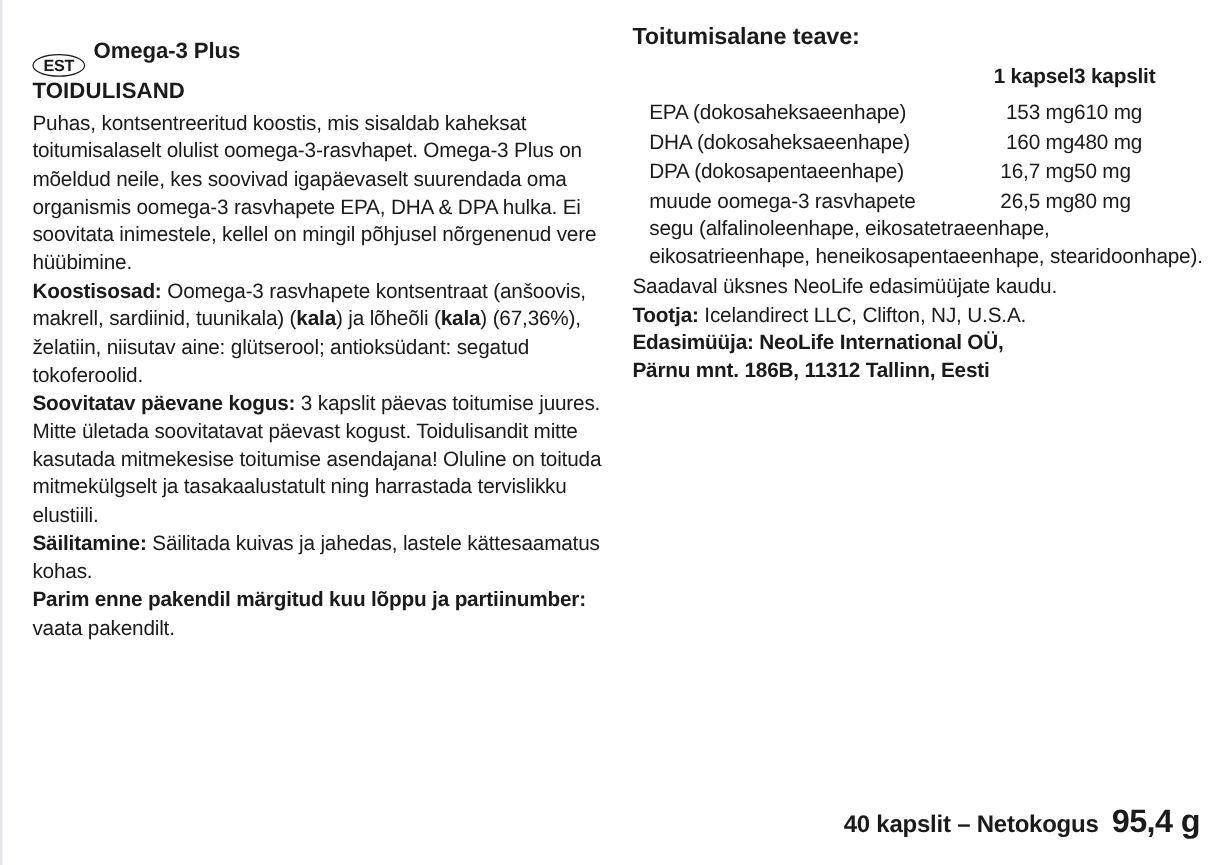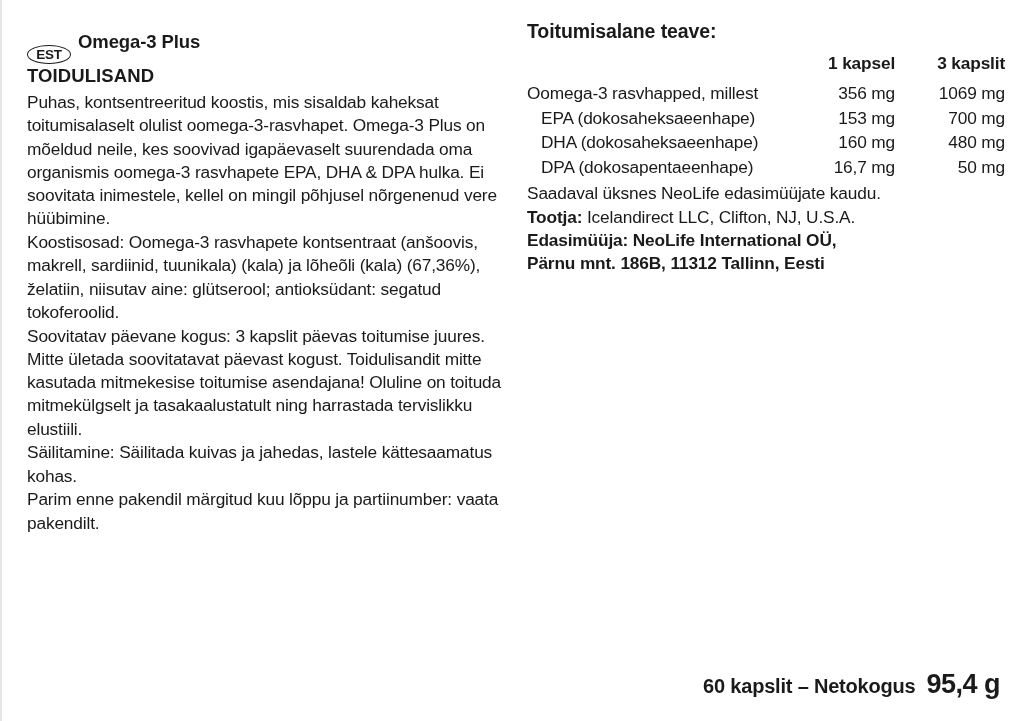--- a/index.html
+++ b/index.html
@@ -65,21 +65,21 @@
     letter-spacing: 0.1px;
     margin-bottom: 4px;
   }
 
   .para {
     font-size: 17.3px;
     line-height: 1.345;
     margin: 0 0 0.5px 0;
     letter-spacing: -0.15px;
   }
-  .para b { font-weight: normal; }
+  .para b { font-weight: bold; }
 
   .sec-head {
     font-size: 19.5px;
     font-weight: bold;
     letter-spacing: -0.1px;
     margin-bottom: 9px;
   }
 
   table.nutr {
     width: 100%;
@@ -93,21 +93,21 @@
     vertical-align: baseline;
     font-weight: normal;
   }
   table.nutr th.hdr-name { width: 54%; }
   table.nutr th.hdr-num {
     text-align: right;
     font-weight: bold;
     padding-bottom: 7px;
   }
   table.nutr th.c1, table.nutr td.c1 { width: 23%; text-align: right; }
-  table.nutr th.c2, table.nutr td.c2 { width: 23%; text-align: right; }
+  table.nutr th.c2, table.nutr td.c2 { width: 23%; text-align: left; }
   td.name { text-align: left; }
   td.name.indent { padding-left: 14px; }
 
   .note-wrap {
     font-size: 17.3px;
     line-height: 1.33;
     letter-spacing: -0.15px;
     padding-left: 14px;
     margin-top: -1px;
   }
@@ -173,50 +173,51 @@
     <table class="nutr">
       <thead>
         <tr>
           <th class="hdr-name"></th>
           <th class="hdr-num c1">1 kapsel</th>
           <th class="hdr-num c2">3 kapslit</th>
         </tr>
       </thead>
       <tbody id="nutr-body">
           <tr>
-            <td class="name">Oomega-3 rasvhapped, millest</td>
-            <td class="c1">356 mg</td>
-            <td class="c2">1069 mg</td>
-          </tr>
-          <tr>
             <td class="name indent">EPA (dokosaheksaeenhape)</td>
             <td class="c1">153 mg</td>
-            <td class="c2">700 mg</td>
+            <td class="c2">610 mg</td>
           </tr>
           <tr>
             <td class="name indent">DHA (dokosaheksaeenhape)</td>
             <td class="c1">160 mg</td>
             <td class="c2">480 mg</td>
           </tr>
           <tr>
             <td class="name indent">DPA (dokosapentaeenhape)</td>
             <td class="c1">16,7 mg</td>
             <td class="c2">50 mg</td>
           </tr>
+          <tr>
+            <td class="name indent">muude oomega-3 rasvhapete</td>
+            <td class="c1">26,5 mg</td>
+            <td class="c2">80 mg</td>
+          </tr>
         </tbody>
     </table>
 
+    <div class="note-wrap">segu (alfalinoleenhape, eikosatetraeenhape, eikosatrieenhape, heneikosapentaeenhape, stearidoonhape).</div>
 
     <p class="rline" style="margin-top:2px;">Saadaval üksnes NeoLife edasimüüjate kaudu.</p>
 
     <p class="rline"><b>Tootja:</b><span> Icelandirect LLC, Clifton, NJ, U.S.A.</span></p>
 
     <p class="rline all-bold">Edasimüüja: NeoLife International OÜ,</p>
     <p class="rline all-bold">Pärnu mnt. 186B, 11312 Tallinn, Eesti</p>
 
   </div>
 
   <div class="netto">
-    <span class="netto-label">60 kapslit – Netokogus</span>
+    <span class="netto-label">40 kapslit – Netokogus</span>
     <span class="netto-value">95,4 g</span>
   </div>
 
 </div>
 
 </body></html>

